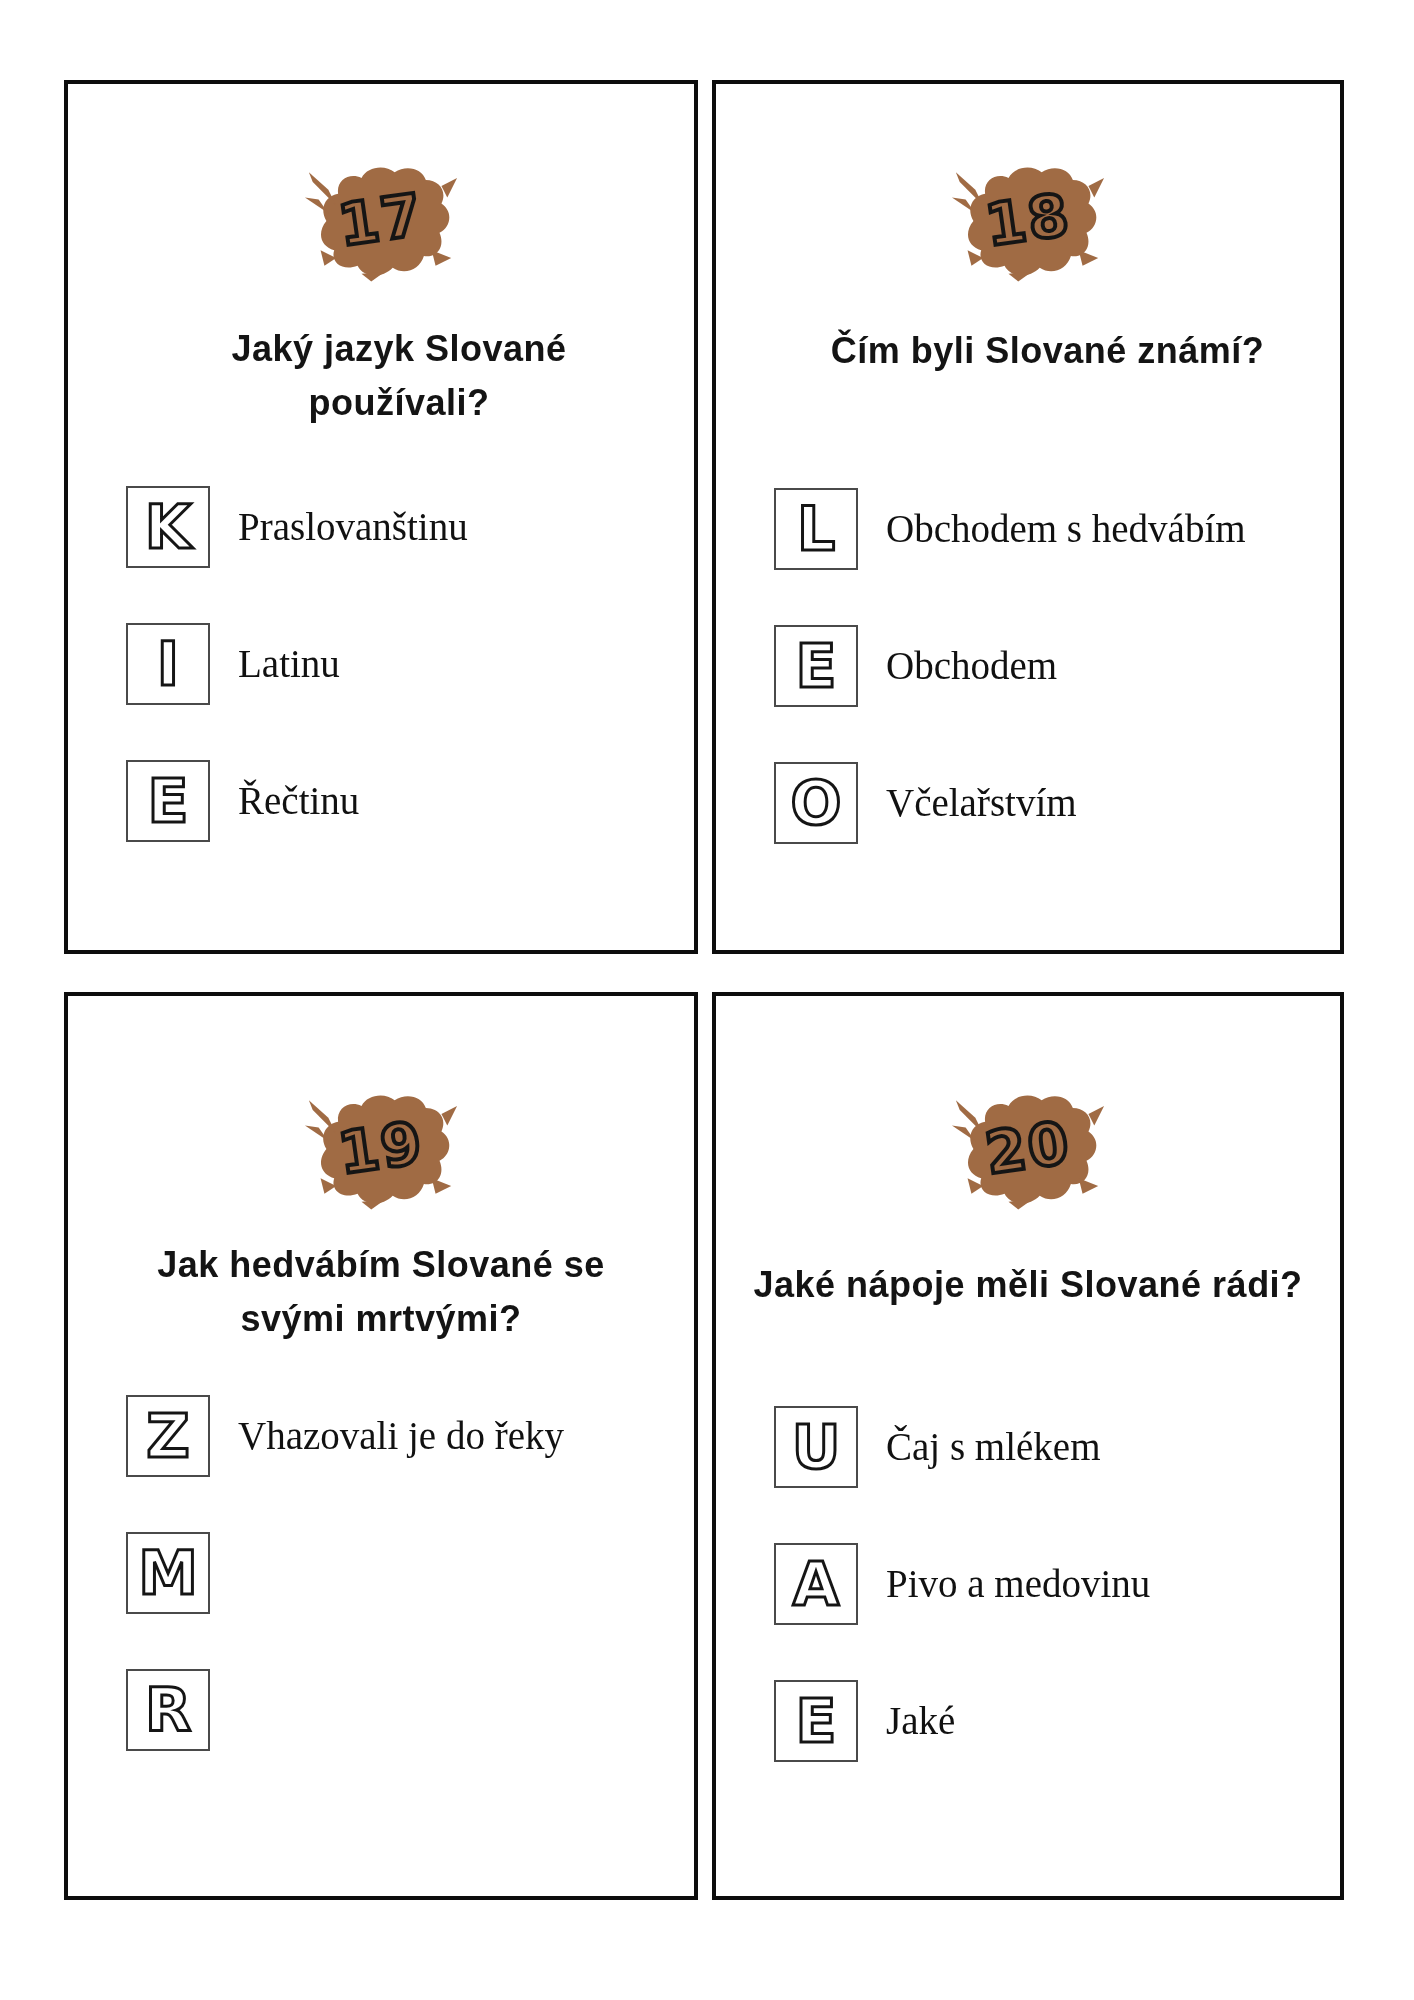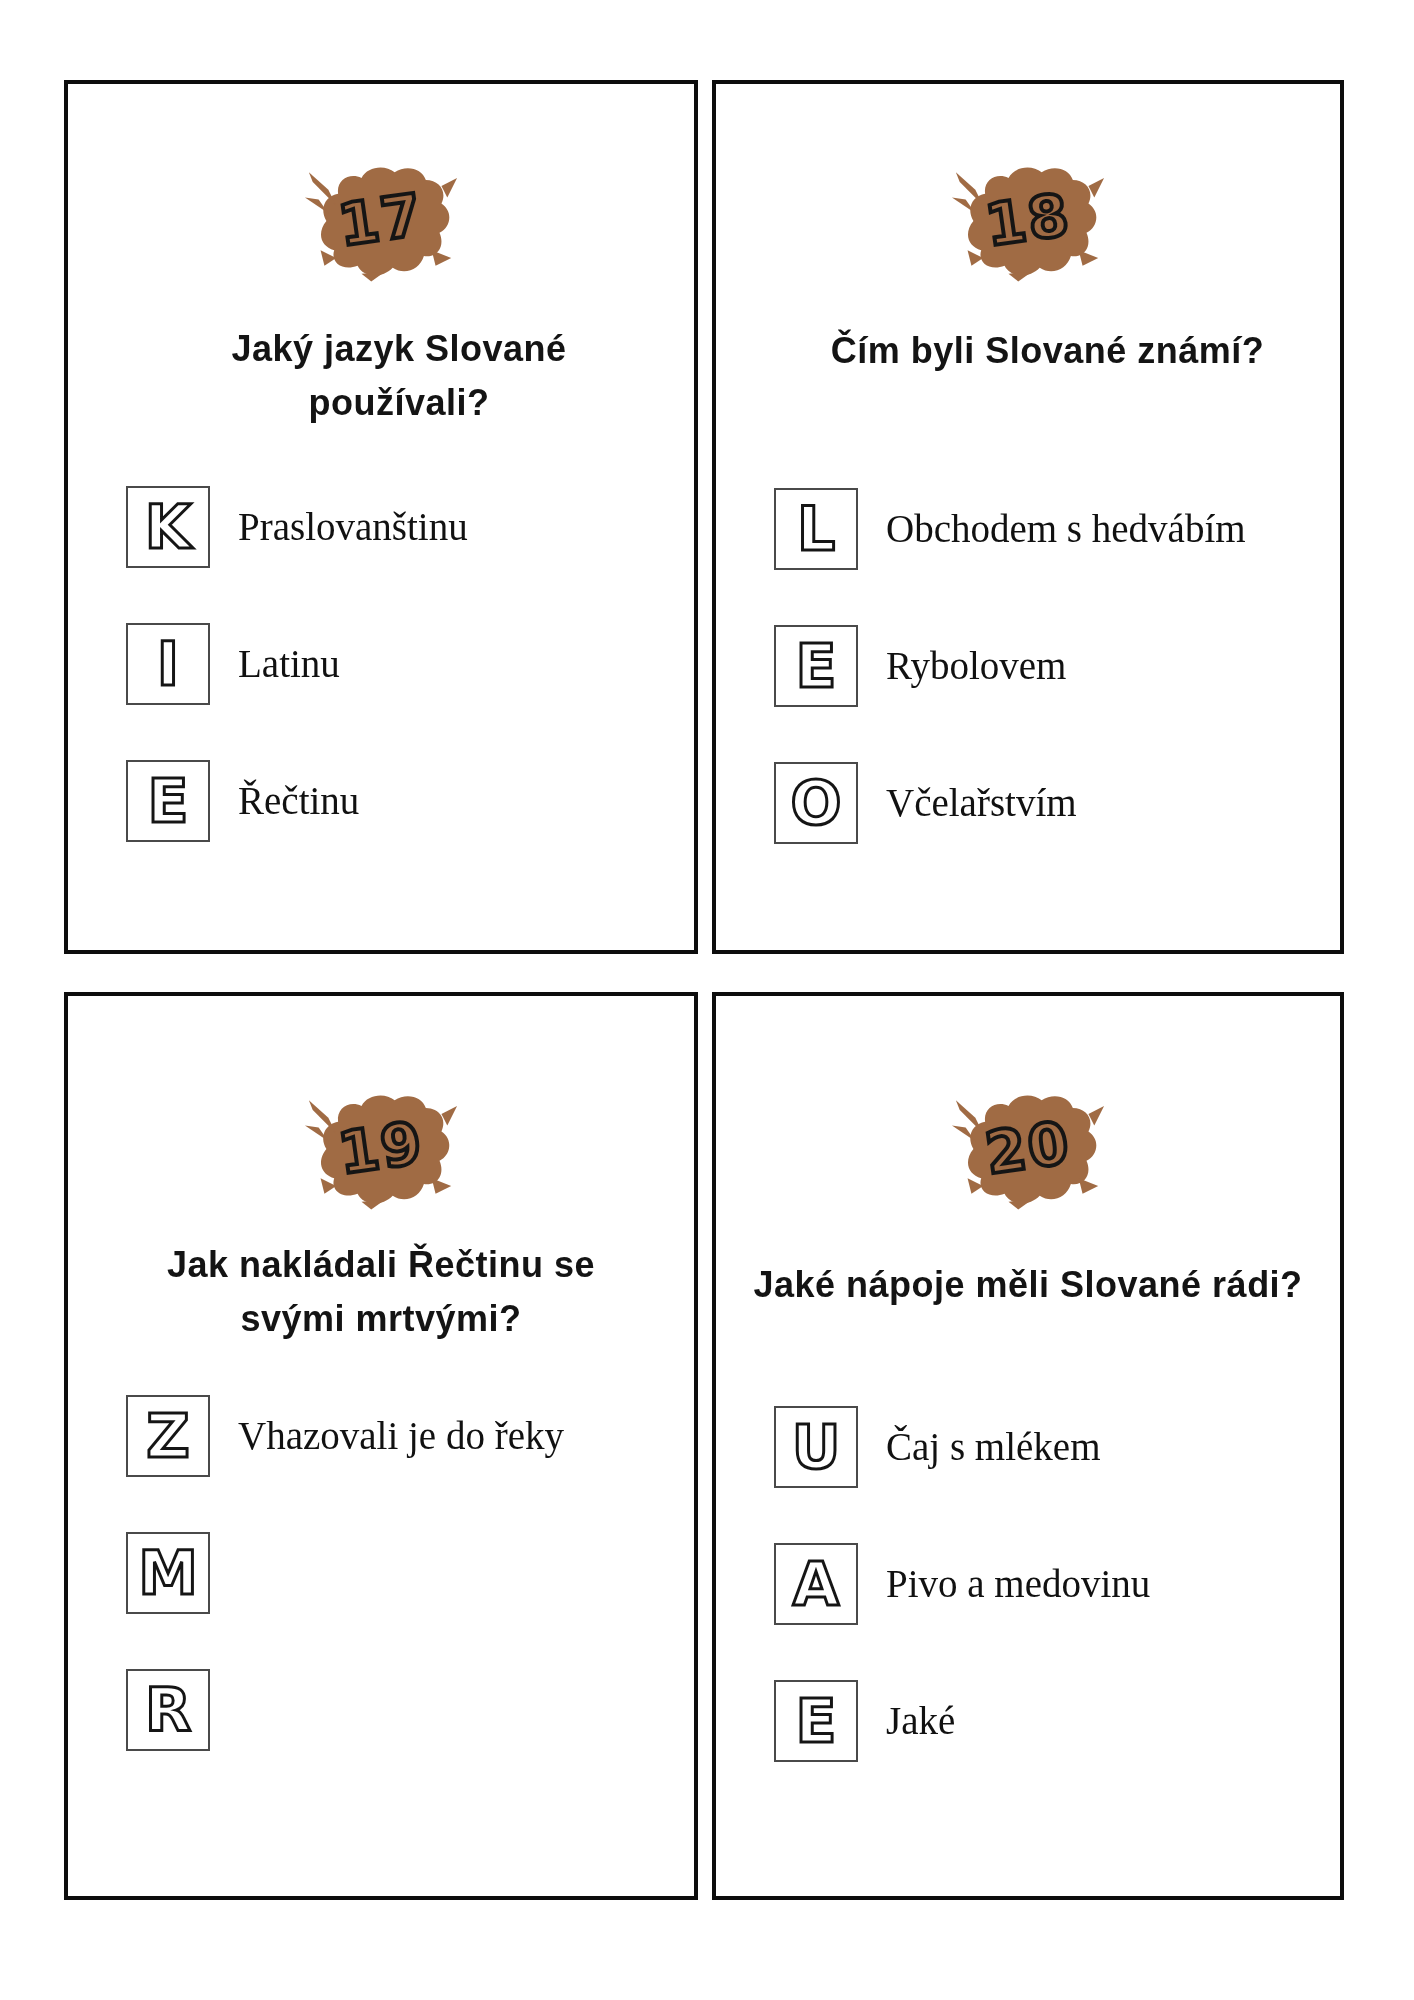--- a/index.html
+++ b/index.html
@@ -84,21 +84,21 @@
       <div class="option">
         <span class="lbox">
             <span class="letter">L</span>
           </span>
         <span class="answer">Obchodem s hedvábím</span>
       </div>
       <div class="option">
         <span class="lbox">
             <span class="letter">E</span>
           </span>
-        <span class="answer">Rybolovem</span>
+        <span class="answer">Obchodem</span>
       </div>
       <div class="option">
         <span class="lbox">
             <span class="letter">O</span>
           </span>
         <span class="answer">Včelařstvím</span>
       </div>
     </div>
   </section>
 
@@ -108,21 +108,21 @@
         <path d="M24,66 C16,52 24,40 36,38 C34,24 48,16 60,22 C66,10 84,8 94,16 C106,8 122,12 126,24 C140,24 148,36 142,48 C154,56 152,72 140,78 C146,92 138,104 124,102 C120,116 104,122 92,114 C80,126 62,124 56,112 C40,118 28,108 32,96 C18,92 14,78 24,66 Z" fill="#a06b44"></path>
         <path d="M10,26 L34,50 L26,34 L6,16 Z" fill="#a06b44"></path>
         <path d="M2,42 L26,58 L16,44 Z" fill="#a06b44"></path>
         <path d="M142,30 L158,22 L148,42 Z" fill="#a06b44"></path>
         <path d="M132,96 L152,104 L136,112 Z" fill="#a06b44"></path>
         <path d="M60,120 L84,118 L70,128 Z" fill="#a06b44"></path>
         <path d="M18,96 L34,104 L22,112 Z" fill="#a06b44"></path>
       </svg>
       <span class="num">19</span>
     </div>
-    <h2 class="question" style="top:242px;">Jak nakládali Řečtinu se
+    <h2 class="question" style="top:242px;">Jak hedvábím Slované se
 svými mrtvými?</h2>
     <div class="options" style="top:399px;">
       <div class="option">
         <span class="lbox">
             <span class="letter">Z</span>
           </span>
         <span class="answer">Vhazovali je do řeky</span>
       </div>
       <div class="option">
         <span class="lbox">

